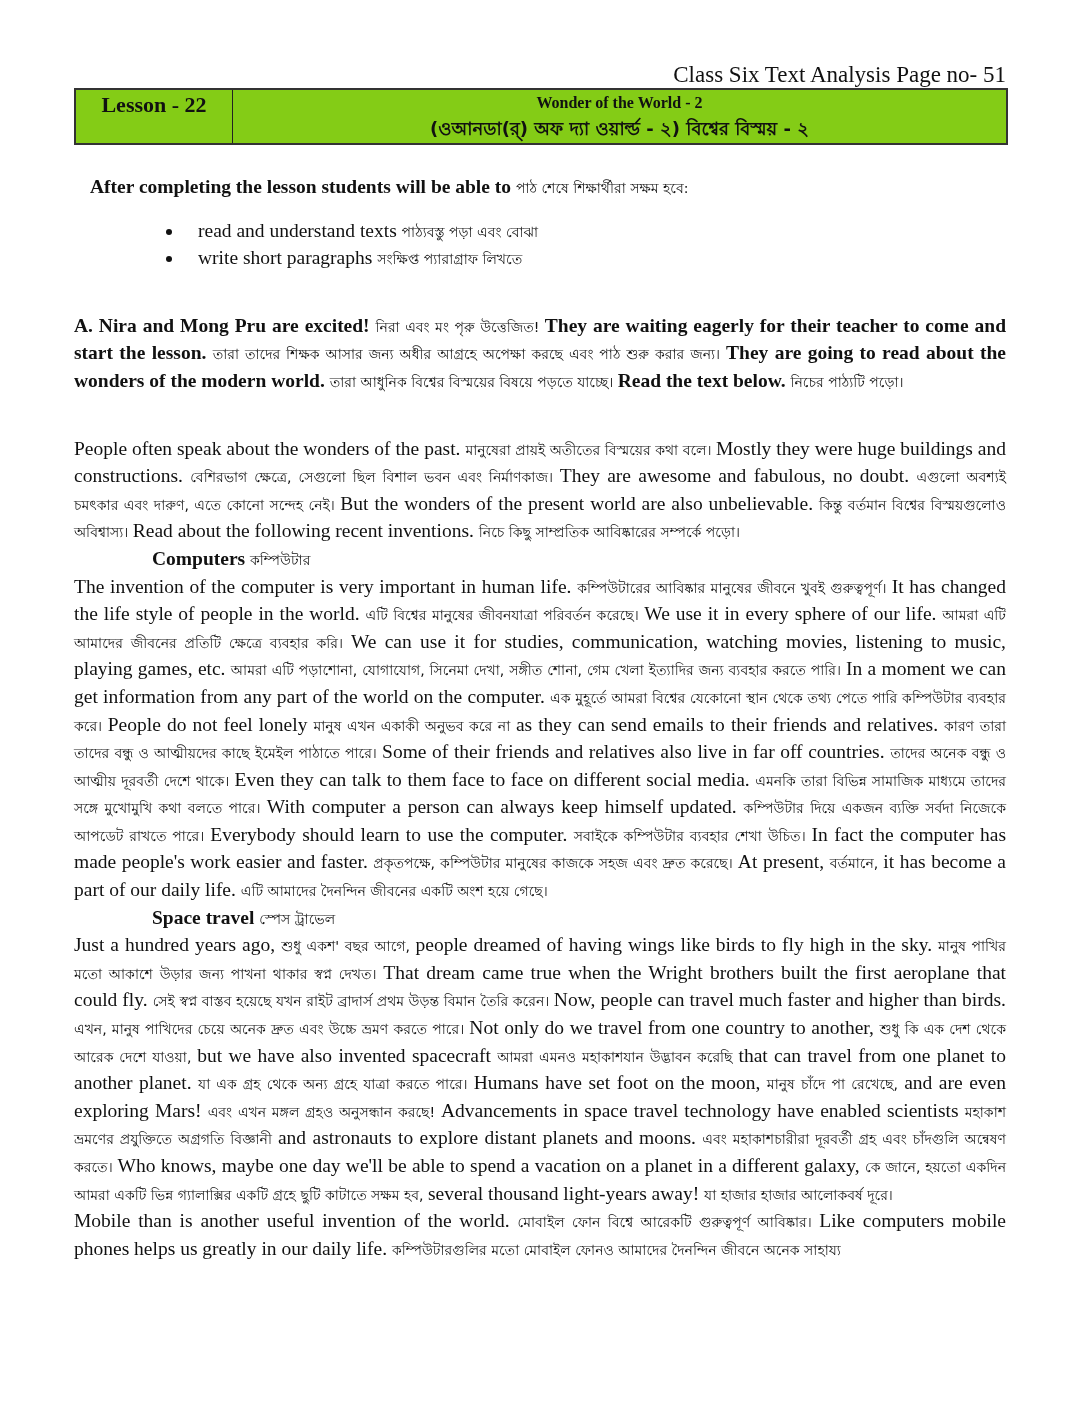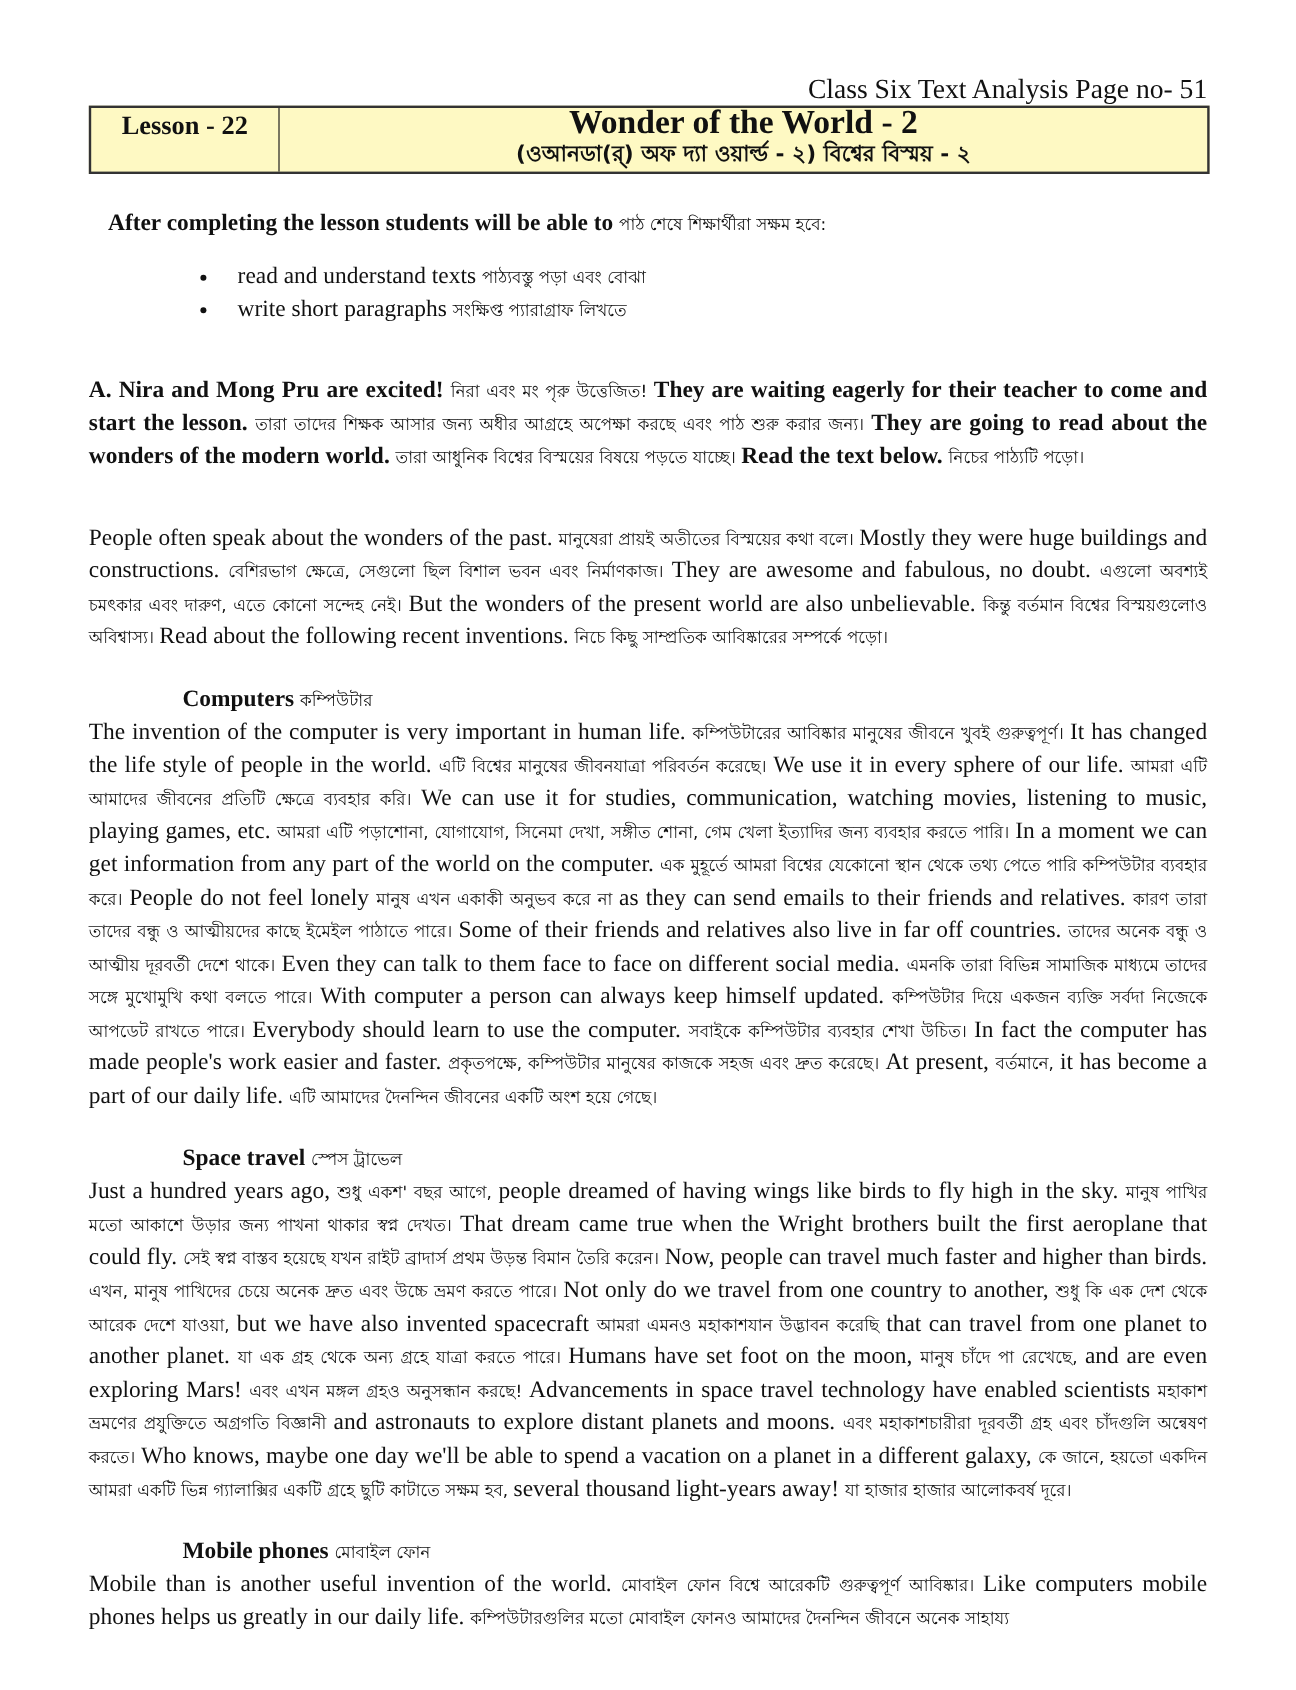--- a/index.html
+++ b/index.html
@@ -7,44 +7,44 @@
     width: 1080px; height: 1408px; position: relative; overflow: hidden;
     font-family: "Liberation Serif", "DejaVu Serif", serif;
     color: #111;
   }
   .page-header {
     position: absolute; top: 62px; right: 74px;
     font-size: 23px;
   }
   .title-box {
     position: absolute; left: 74px; top: 88px; width: 934px; height: 57px;
-    display: flex; border: 2px solid #333; background: #fef9c3;
+    display: flex; border: 2px solid #333; background: #84cc16;
     box-sizing: border-box;
   }
   .title-box .lesson {
     width: 156px; border-right: 1.5px solid #222;
     font-weight: bold; font-size: 22px; text-align: center; padding-top: 2px;
   }
   .title-box .titles { flex: 1; text-align: center; }
-  .title-box .en { font-weight: bold; font-size: 28px; line-height: 26px; }
+  .title-box .en { font-weight: bold; font-size: 16px; line-height: 26px; }
   .title-box .bn { font-weight: bold; font-size: 18px; line-height: 26px; font-family: "DejaVu Sans", sans-serif; }
   .bn { font-family: "DejaVu Sans", sans-serif; font-size: 14px; text-align: center; }
   .content {
     position: absolute; left: 74px; top: 158px; width: 932px;
     font-size: 19.5px; line-height: 25.6px; text-align: justify;
   }
   .objectives { font-weight: bold; margin: 16px; }
   .objectives .bn { font-weight: normal; }
   ul.obj-list { margin: 0; padding-left: 110px; list-style: disc; }
   ul.obj-list li { padding-left: 14px; }
   .section-a { margin-top: 20px; }
   .section-a b .bn, .section-a .bn { font-weight: normal; }
   p { margin: 0; }
   .para { margin-top: 40px; }
-  .subhead { margin-top: 24px; padding-left: 78px; font-weight: bold; }
+  .subhead { padding-left: 78px; font-weight: bold; }
   .subhead .bn { font-weight: normal; }
 </style>
 </head>
 <body>
 
 <div class="page-header">Class Six Text Analysis Page no- 51</div>
 
 <div class="title-box">
   <div class="lesson">Lesson - 22</div>
   <div class="titles">
@@ -75,16 +75,15 @@
     <p class="subhead"><span>Computers </span><span class="bn">কম্পিউটার</span></p>
     <p><span>The invention of the computer is very important in human life. </span><span class="bn">কম্পিউটারের আবিষ্কার মানুষের জীবনে খুবই গুরুত্বপূর্ণ। </span><span>It has changed the life style of people in the world. </span><span class="bn">এটি বিশ্বের মানুষের জীবনযাত্রা পরিবর্তন করেছে। </span><span>We use it in every sphere of our life. </span><span class="bn">আমরা এটি আমাদের জীবনের প্রতিটি ক্ষেত্রে ব্যবহার করি। </span><span>We can use it for studies, communication, watching movies, listening to music, playing games, etc. </span><span class="bn">আমরা এটি পড়াশোনা, যোগাযোগ, সিনেমা দেখা, সঙ্গীত শোনা, গেম খেলা ইত্যাদির জন্য ব্যবহার করতে পারি। </span><span>In a moment we can get information from any part of the world on the computer. </span><span class="bn">এক মুহূর্তে আমরা বিশ্বের যেকোনো স্থান থেকে তথ্য পেতে পারি কম্পিউটার ব্যবহার করে। </span><span>People do not feel lonely </span><span class="bn">মানুষ এখন একাকী অনুভব করে না </span><span>as they can send emails to their friends and relatives. </span><span class="bn">কারণ তারা তাদের বন্ধু ও আত্মীয়দের কাছে ইমেইল পাঠাতে পারে। </span><span>Some of their friends and relatives also live in far off countries. </span><span class="bn">তাদের অনেক বন্ধু ও আত্মীয় দূরবর্তী দেশে থাকে। </span><span>Even they can talk to them face to face on different social media. </span><span class="bn">এমনকি তারা বিভিন্ন সামাজিক মাধ্যমে তাদের সঙ্গে মুখোমুখি কথা বলতে পারে। </span><span>With computer a person can always keep himself updated. </span><span class="bn">কম্পিউটার দিয়ে একজন ব্যক্তি সর্বদা নিজেকে আপডেট রাখতে পারে। </span><span>Everybody should learn to use the computer. </span><span class="bn">সবাইকে কম্পিউটার ব্যবহার শেখা উচিত। </span><span>In fact the computer has made people's work easier and faster. </span><span class="bn">প্রকৃতপক্ষে, কম্পিউটার মানুষের কাজকে সহজ এবং দ্রুত করেছে। </span><span>At present, </span><span class="bn">বর্তমানে, </span><span>it has become a part of our daily life. </span><span class="bn">এটি আমাদের দৈনন্দিন জীবনের একটি অংশ হয়ে গেছে।</span></p>
   </div>
 
   <div>
     <p class="subhead"><span>Space travel  </span><span class="bn">স্পেস ট্রাভেল</span></p>
     <p><span>Just a hundred years ago, </span><span class="bn">শুধু একশ' বছর আগে, </span><span>people dreamed of having wings like birds to fly high in the sky. </span><span class="bn">মানুষ পাখির মতো আকাশে উড়ার জন্য পাখনা থাকার স্বপ্ন দেখত। </span><span>That dream came true when the Wright brothers built the first aeroplane that could fly. </span><span class="bn">সেই স্বপ্ন বাস্তব হয়েছে যখন রাইট ব্রাদার্স প্রথম উড়ন্ত বিমান তৈরি করেন। </span><span>Now, people can travel much faster and higher than birds. </span><span class="bn">এখন, মানুষ পাখিদের চেয়ে অনেক দ্রুত এবং উচ্চে ভ্রমণ করতে পারে। </span><span>Not only do we travel from one country to another, </span><span class="bn">শুধু কি এক দেশ থেকে আরেক দেশে যাওয়া, </span><span>but we have also invented spacecraft </span><span class="bn">আমরা এমনও মহাকাশযান উদ্ভাবন করেছি </span><span>that can travel from one planet to another planet. </span><span class="bn">যা এক গ্রহ থেকে অন্য গ্রহে যাত্রা করতে পারে। </span><span>Humans have set foot on the moon, </span><span class="bn">মানুষ চাঁদে পা রেখেছে, </span><span>and are even exploring Mars! </span><span class="bn">এবং এখন মঙ্গল গ্রহও অনুসন্ধান করছে! </span><span>Advancements in space travel technology have enabled scientists </span><span class="bn">মহাকাশ ভ্রমণের প্রযুক্তিতে অগ্রগতি বিজ্ঞানী </span><span>and astronauts to explore distant planets and moons. </span><span class="bn">এবং মহাকাশচারীরা দূরবর্তী গ্রহ এবং চাঁদগুলি অন্বেষণ করতে। </span><span>Who knows, maybe one day we'll be able to spend a vacation on a planet in a different galaxy, </span><span class="bn">কে জানে, হয়তো একদিন আমরা একটি ভিন্ন গ্যালাক্সির একটি গ্রহে ছুটি কাটাতে সক্ষম হব, </span><span>several thousand light-years away! </span><span class="bn">যা হাজার হাজার আলোকবর্ষ দূরে।</span></p>
   </div>
 
   <div>
-    <p class="subhead"><span>Mobile phones </span><span class="bn">মোবাইল ফোন</span></p>
     <p><span>Mobile than is another useful invention of the world. </span><span class="bn">মোবাইল ফোন বিশ্বে আরেকটি গুরুত্বপূর্ণ আবিষ্কার। </span><span>Like computers mobile phones helps us greatly in our daily life. </span><span class="bn">কম্পিউটারগুলির মতো মোবাইল ফোনও আমাদের দৈনন্দিন জীবনে অনেক সাহায্য</span></p>
   </div>
 </div>
 
 </body></html>

